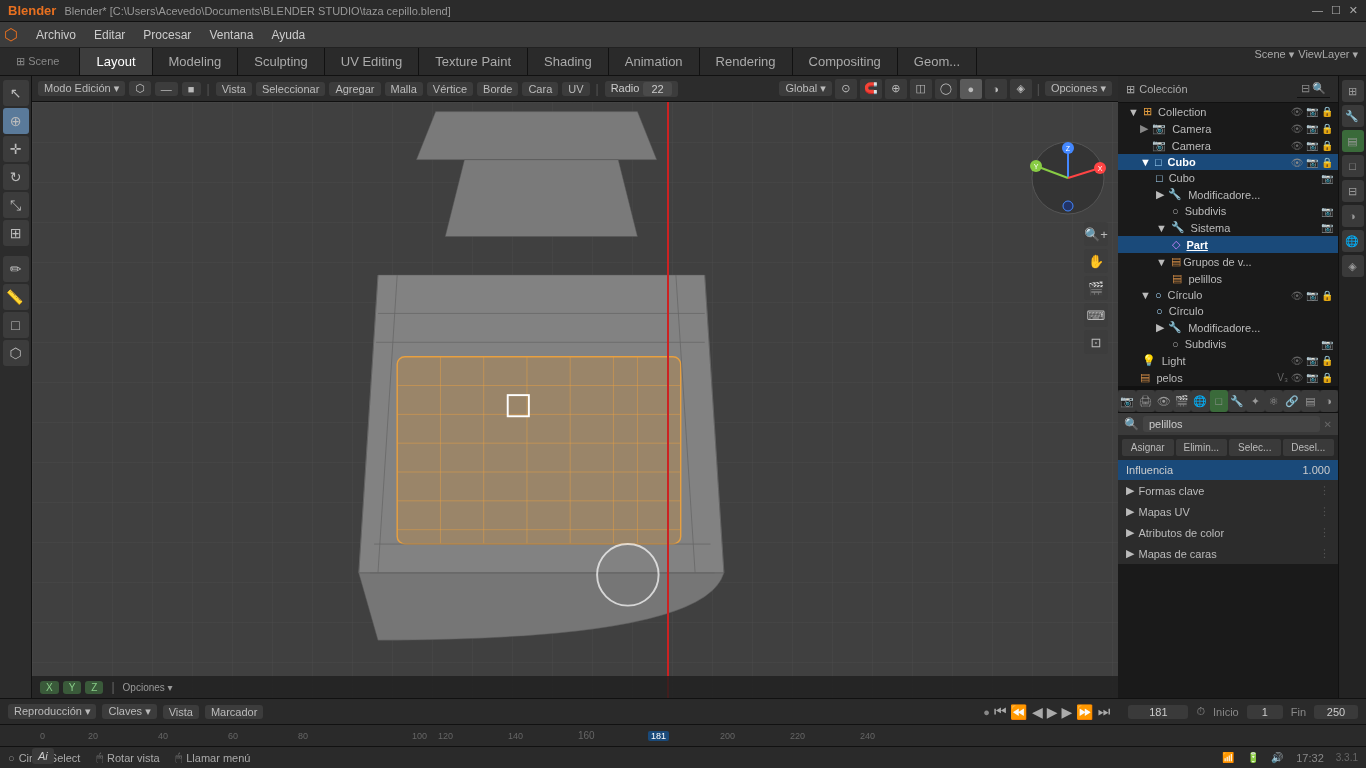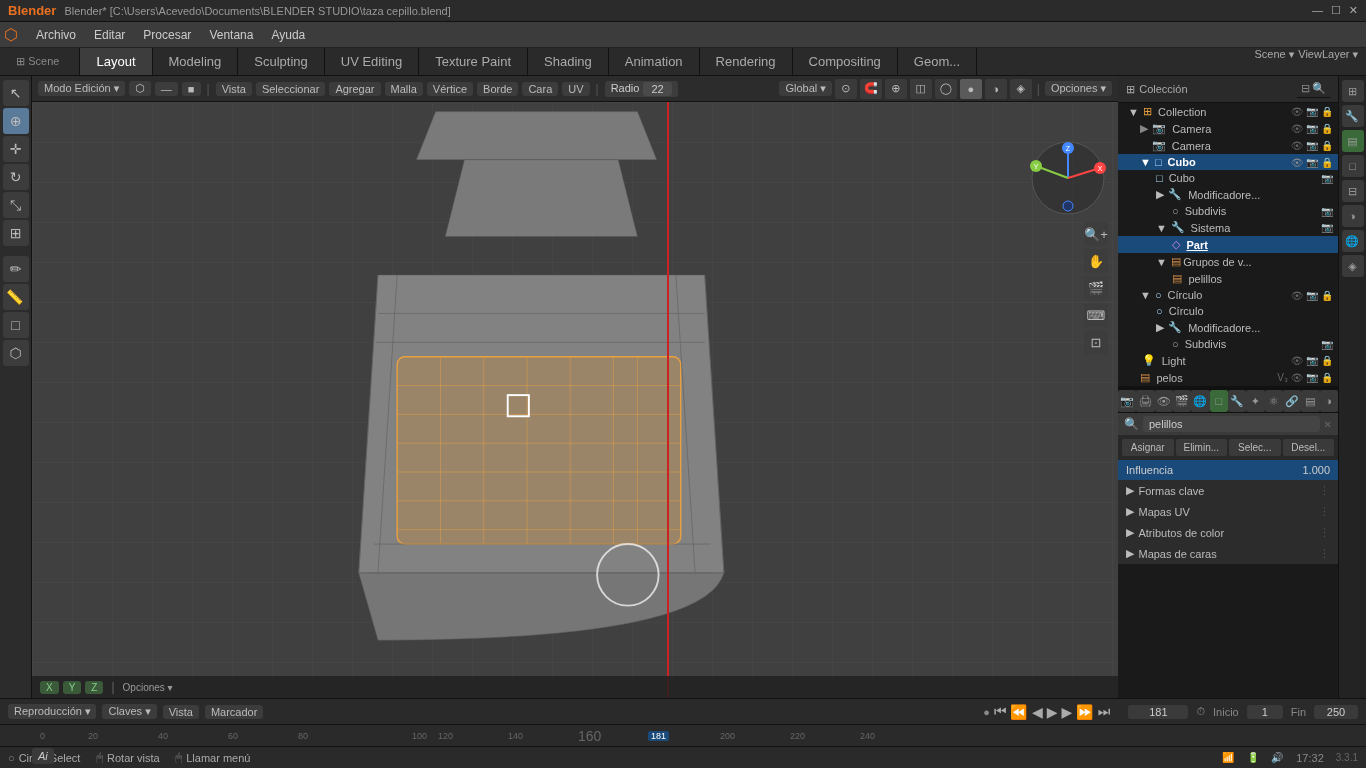--- a/index.html
+++ b/index.html
@@ -671,21 +671,21 @@
     <div style="position:absolute;left:0;right:0;height:100%;display:flex;align-items:center;">
 
       <div style="position:absolute;left:40px;font-size:9px;color:#666;">0</div>
       <div style="position:absolute;left:88px;font-size:9px;color:#666;">20</div>
       <div style="position:absolute;left:158px;font-size:9px;color:#666;">40</div>
       <div style="position:absolute;left:228px;font-size:9px;color:#666;">60</div>
       <div style="position:absolute;left:298px;font-size:9px;color:#666;">80</div>
       <div style="position:absolute;left:368px;font-size:9px;color:#666;margin-left:44px;">100</div>
       <div style="position:absolute;left:438px;font-size:9px;color:#666;">120</div>
       <div style="position:absolute;left:508px;font-size:9px;color:#666;">140</div>
-      <div style="position:absolute;left:578px;font-size:14px;color:#666;">160</div>
+      <div style="position:absolute;left:578px;font-size:10px;color:#666;">160</div>
 
       <div style="position:absolute;left:648px;font-size:9px;background:#1a4a7a;color:#fff;padding:0 3px;border-radius:2px;">181</div>
       <div style="position:absolute;left:720px;font-size:9px;color:#666;">200</div>
       <div style="position:absolute;left:790px;font-size:9px;color:#666;">220</div>
       <div style="position:absolute;left:860px;font-size:9px;color:#666;">240</div>
     </div>
   </div>
 
   <div id="statusbar">
     <div class="status-item">

